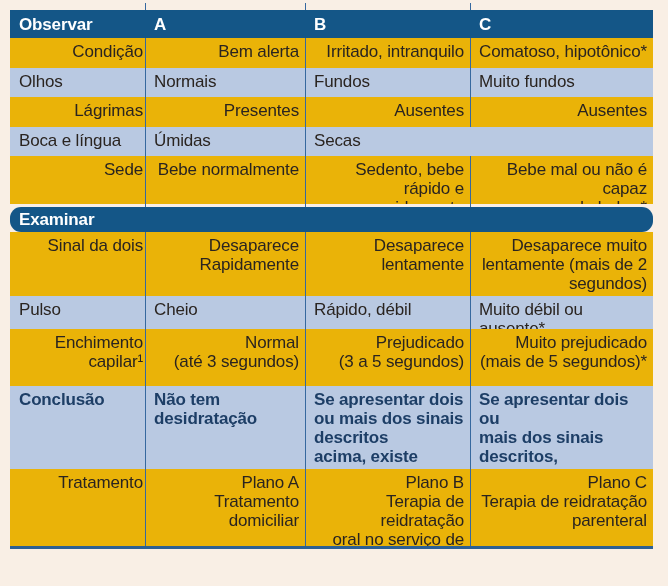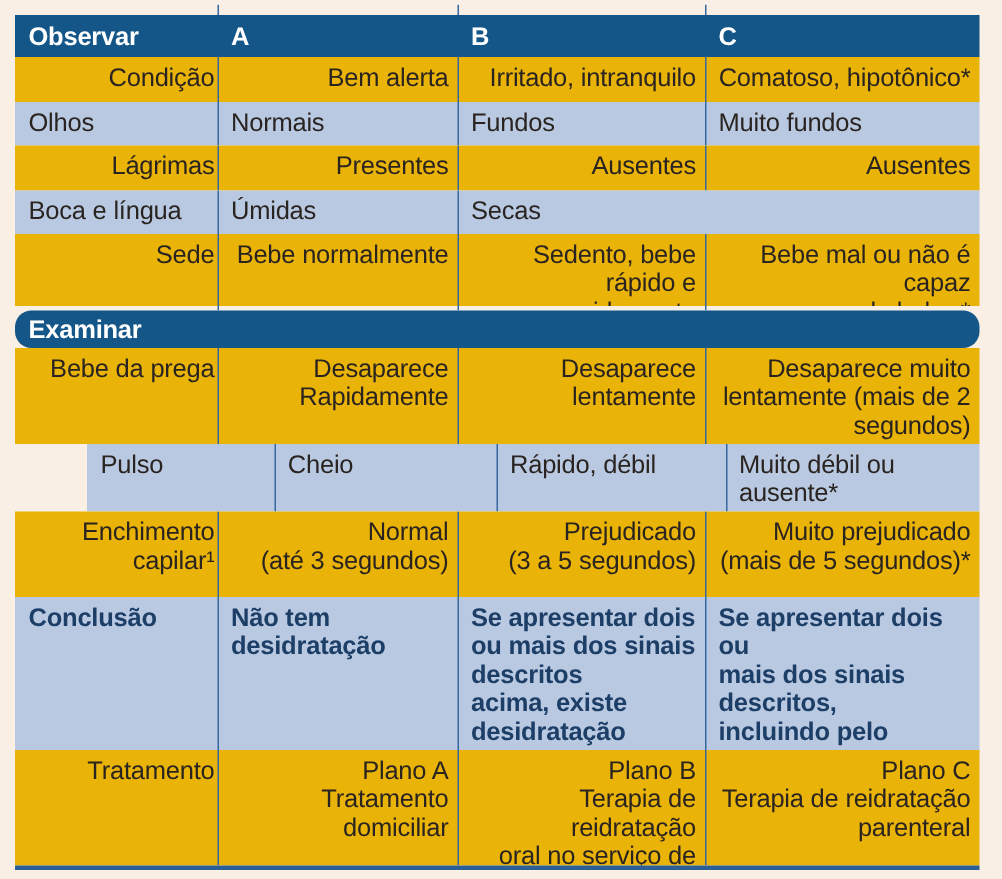--- a/index.html
+++ b/index.html
@@ -34,26 +34,26 @@
   .gap7 .cell,.gap3 .cell{padding:0;}
   .band{background:#145687;align-items:center;}
   .band .cell{
     color:#ffffff;font-weight:bold;padding-top:0;padding-bottom:0;
     border-left-color:transparent;white-space:nowrap;
   }
   .h25{height:25px;border-radius:11px;}
   .h28{height:28px;}
   .h29{height:29px;}
   .h30{height:30px;}
-  .h31{height:45px;margin-left:48px;}
+  .h31{height:33px;}
   .h48{height:48px;}
   .h57{height:57px;}
   .h64{height:64px;}
   .h77{height:77px;}
-  .h113{height:102px;}
+  .h113{height:83px;}
   .cream{background:#eab308;text-align:right;}
   .blue{background:#b9c9e2;}
   .conclusion .cell{font-weight:bold;color:#1d3e66;}
   .bandfull{width:643px;padding-left:9px;}
   .bottom-line{height:2.5px;background:#2c6094;}
 </style>
 </head>
 <body>
 
 <div class="dtable">
@@ -109,21 +109,21 @@
     <div class="cell c1"></div>
     <div class="cell c2"></div>
     <div class="cell c3"></div>
   </div>
 
   <div class="row band h25">
     <div class="cell bandfull">Examinar</div>
   </div>
 
   <div class="row cream h64">
-    <div class="cell c0">Bebe da prega</div>
+    <div class="cell c0">Sinal da dois</div>
     <div class="cell c1">Desaparece
 Rapidamente</div>
     <div class="cell c2">Desaparece
 lentamente</div>
     <div class="cell c3">Desaparece muito
 lentamente (mais de 2
 segundos)</div>
   </div>
   <div class="row blue h31">
     <div class="cell c0">Pulso</div>

